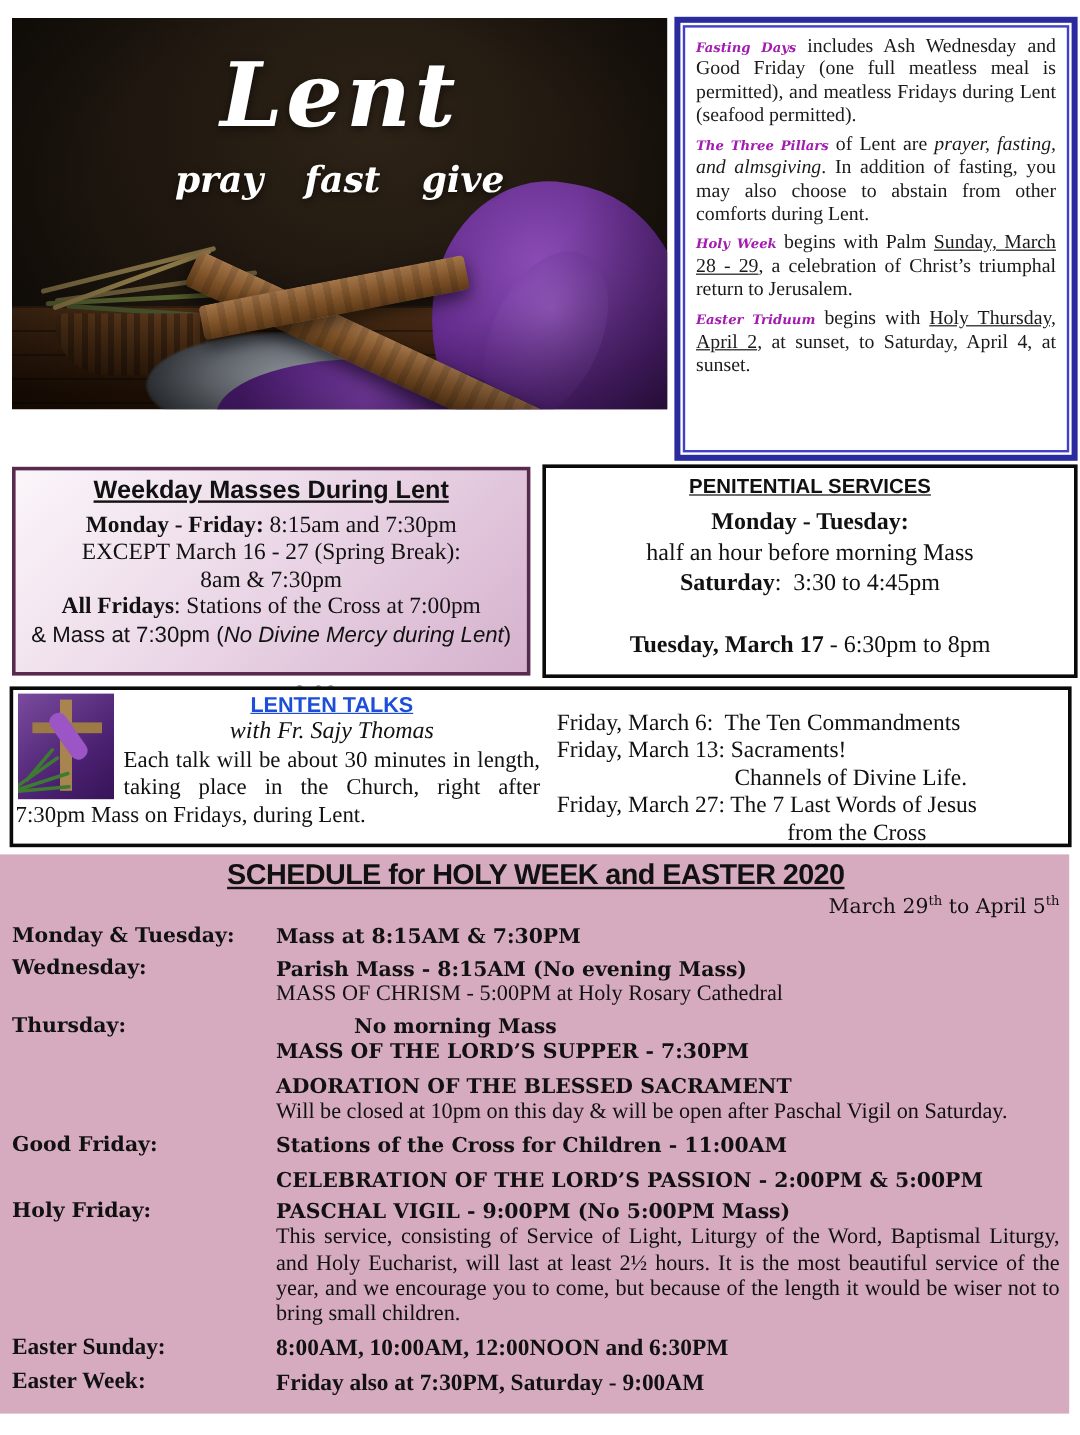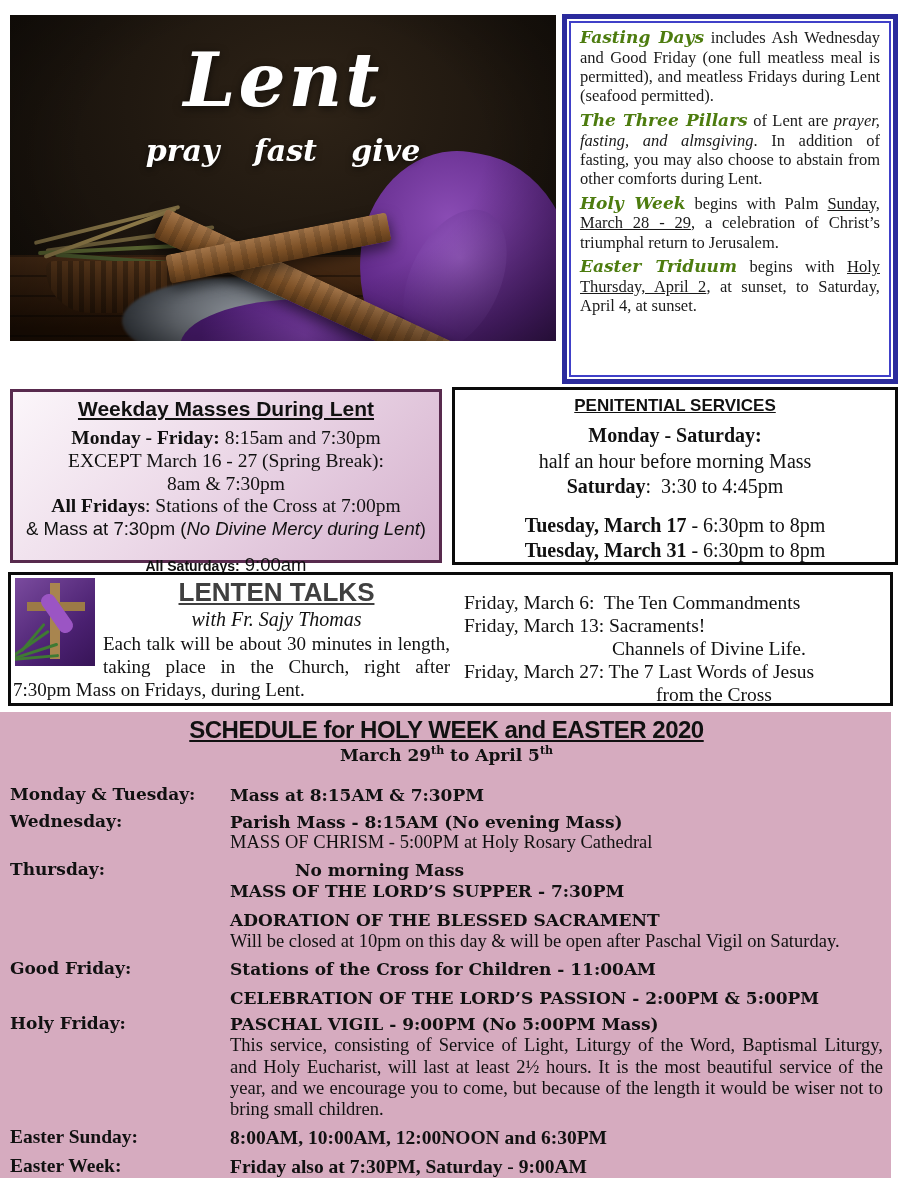--- a/index.html
+++ b/index.html
@@ -45,21 +45,21 @@
         color:#fff;letter-spacing:3px;text-shadow:0 2px 8px rgba(0,0,0,.6);}
   .hero-sub{position:absolute;top:118px;left:0;right:0;text-align:center;
         font-family:"DejaVu Serif",serif;font-style:italic;font-weight:600;font-size:30px;
         color:#fff;word-spacing:24px;text-shadow:0 2px 6px rgba(0,0,0,.6);}
 
   
   .info-box{position:absolute;left:562px;top:14px;width:336px;height:370px;box-sizing:border-box;
         border:5px solid #2b2b9d;background:#fff;padding:2px;}
   .info-inner{border:2px solid #4040c8;height:100%;box-sizing:border-box;padding:5px 9px 0 9px;overflow:hidden;}
   .seg-p{margin:0 0 5px 0;text-align:justify;font-size:16.5px;line-height:1.17;color:#1a1a1a;}
-  .s-lead{font-family:"DejaVu Serif",serif;font-weight:bold;font-style:italic;color:#4d7c0f;font-size:17px;}
+  .s-lead{font-family:"DejaVu Serif",serif;font-weight:bold;font-style:italic;color:#a21caf;font-size:11px;}
   .s-i{font-style:italic;}
   .s-u{text-decoration:underline;}
   .s-b{font-weight:bold;}
 
   
   .wm-box{position:absolute;left:10px;top:389px;width:432px;height:174px;box-sizing:border-box;
         border:3px solid #582a4e;text-align:center;padding-top:5px;
         background:linear-gradient(135deg,#fbf6fa 0%,#ecd9e8 45%,#d5b1cd 100%);}
   .wm-title{font-family:"Liberation Sans",sans-serif;font-weight:bold;font-size:21px;
         text-decoration:underline;margin-bottom:6px;}
@@ -67,52 +67,52 @@
   .s-sans{font-family:"Liberation Sans",sans-serif;font-size:18.5px;}
   .s-sansi{font-family:"Liberation Sans",sans-serif;font-size:18.5px;font-style:italic;}
   .s-sansb{font-family:"Liberation Sans",sans-serif;font-size:14px;font-weight:bold;}
 
   
   .pen-box{position:absolute;left:452px;top:387px;width:446px;height:178px;box-sizing:border-box;
         border:3px solid #0a0a0a;background:#fff;text-align:center;padding-top:6px;}
   .pen-title{font-family:"Liberation Sans",sans-serif;font-weight:bold;font-size:17px;
         text-decoration:underline;margin-bottom:7px;}
   .pen-box .seg-line{font-size:20px;line-height:1.28;white-space:pre-wrap;}
-  .seg-line.gap{margin-top:13px;}
+  .seg-line.gap{margin-top:25px;}
 
   
   .lt-box{position:absolute;left:8px;top:572px;width:885px;height:134px;box-sizing:border-box;
         border:3px solid #0a0a0a;background:#fff;display:flex;}
   .lt-left{width:443px;box-sizing:border-box;padding:1px 4px 0 2px;}
   .lt-photo{float:left;width:80px;height:88px;margin:2px 8px 2px 2px;position:relative;overflow:hidden;
         background:linear-gradient(140deg,#7a4b9e 0%,#4a2070 65%,#371457 100%);}
   .ltp-v{position:absolute;left:35px;top:5px;width:10px;height:76px;background:#a8854f;}
   .ltp-h{position:absolute;left:12px;top:24px;width:58px;height:9px;background:#9c7a46;}
   .ltp-sash{position:absolute;left:20px;top:28px;width:44px;height:15px;border-radius:7px;
         background:#9b55c4;transform:rotate(55deg);}
   .ltp-palm{position:absolute;height:3px;border-radius:2px;background:#3f7a33;}
   .p1{left:-6px;top:64px;width:44px;transform:rotate(-35deg);}
   .p2{left:-4px;top:72px;width:48px;transform:rotate(-18deg);}
   .p3{left:-2px;top:78px;width:46px;transform:rotate(-5deg);}
   .p4{left:0px;top:58px;width:36px;transform:rotate(-50deg);}
-  .lt-title{font-family:"Liberation Sans",sans-serif;font-weight:bold;font-size:26px;color:#404040;
+  .lt-title{font-family:"Liberation Sans",sans-serif;font-weight:bold;font-size:18px;color:#1d4ed8;
         text-decoration:underline;text-align:center;margin-top:1px;}
   .lt-sub{font-style:italic;font-size:20px;text-align:center;}
   .lt-body{font-size:19px;line-height:1.22;text-align:justify;margin-top:1px;}
   .lt-right{flex:1;box-sizing:border-box;padding:16px 2px 0 10px;font-size:19.5px;line-height:1.18;}
   .fri-line{white-space:pre-wrap;}
   .fri-line.indent-a{padding-left:148px;}
   .fri-line.indent-b{padding-left:192px;}
 
   
   .sch{position:absolute;left:0;top:712px;width:891px;height:466px;box-sizing:border-box;
         background:#d6abbf;padding:4px 8px 0 10px;overflow:hidden;}
   .sch-title{text-align:center;font-family:"Liberation Sans",sans-serif;font-weight:900;
         font-size:24px;text-decoration:underline;letter-spacing:-0.5px;}
-  .sch-sub{text-align:center;font-family:"DejaVu Serif",serif;font-weight:bold;font-size:17px;margin-bottom:20px;}
+  .sch-sub{text-align:right;font-family:"DejaVu Serif",serif;font-weight:normal;font-size:17px;margin-bottom:5px;}
   .sch-sub sup{font-size:11px;}
   .sch-row{display:flex;margin-bottom:6px;}
   .sch-label{flex:0 0 220px;width:220px;font-family:"DejaVu Serif",serif;font-weight:bold;font-size:17px;line-height:1.15;}
   .sch-label.condb-label{font-family:"Liberation Serif",serif;font-size:19.5px;}
   .sch-body{flex:1;}
   .sch-line{line-height:1.18;white-space:pre-wrap;}
   .sch-line .s-b{font-family:"DejaVu Serif",serif;font-weight:bold;font-size:17px;}
   .s-cond{font-family:"Liberation Serif",serif;font-size:18.5px;}
   .s-condb{font-family:"Liberation Serif",serif;font-weight:bold;font-size:19.5px;}
   .sch-line.gap{margin-top:8px;}
@@ -160,25 +160,24 @@
         <div class="seg-line"><span class="s-n">8am &amp; 7:30pm</span></div>
         <div class="seg-line"><span class="s-b">All Fridays</span><span class="s-n">: Stations of the Cross at 7:00pm</span></div>
         <div class="seg-line"><span class="s-sans">&amp; Mass at 7:30pm (</span><span class="s-sansi">No Divine Mercy during Lent</span><span class="s-sans">)</span></div>
         <div class="seg-line gap"><span class="s-sansb">All Saturdays:</span><span class="s-sans"> 9:00am</span></div>
       </div>
   </div>
 
   <div class="pen-box">
     <div class="pen-title">PENITENTIAL SERVICES</div>
     <div>
-        <div class="seg-line"><span class="s-b">Monday - Saturday:</span></div>
+        <div class="seg-line"><span class="s-b">Monday - Tuesday:</span></div>
         <div class="seg-line"><span class="s-n">half an hour before morning Mass</span></div>
         <div class="seg-line"><span class="s-b">Saturday</span><span class="s-n">:  3:30 to 4:45pm</span></div>
         <div class="seg-line gap"><span class="s-b">Tuesday, March 17</span><span class="s-n"> - 6:30pm to 8pm</span></div>
-        <div class="seg-line"><span class="s-b">Tuesday, March 31</span><span class="s-n"> - 6:30pm to 8pm</span></div>
       </div>
   </div>
 
   <div class="lt-box">
     <div class="lt-left">
       <div class="lt-photo">
         <div class="ltp-v"></div>
         <div class="ltp-h"></div>
         <div class="ltp-sash"></div>
         <div class="ltp-palm p1"></div>

